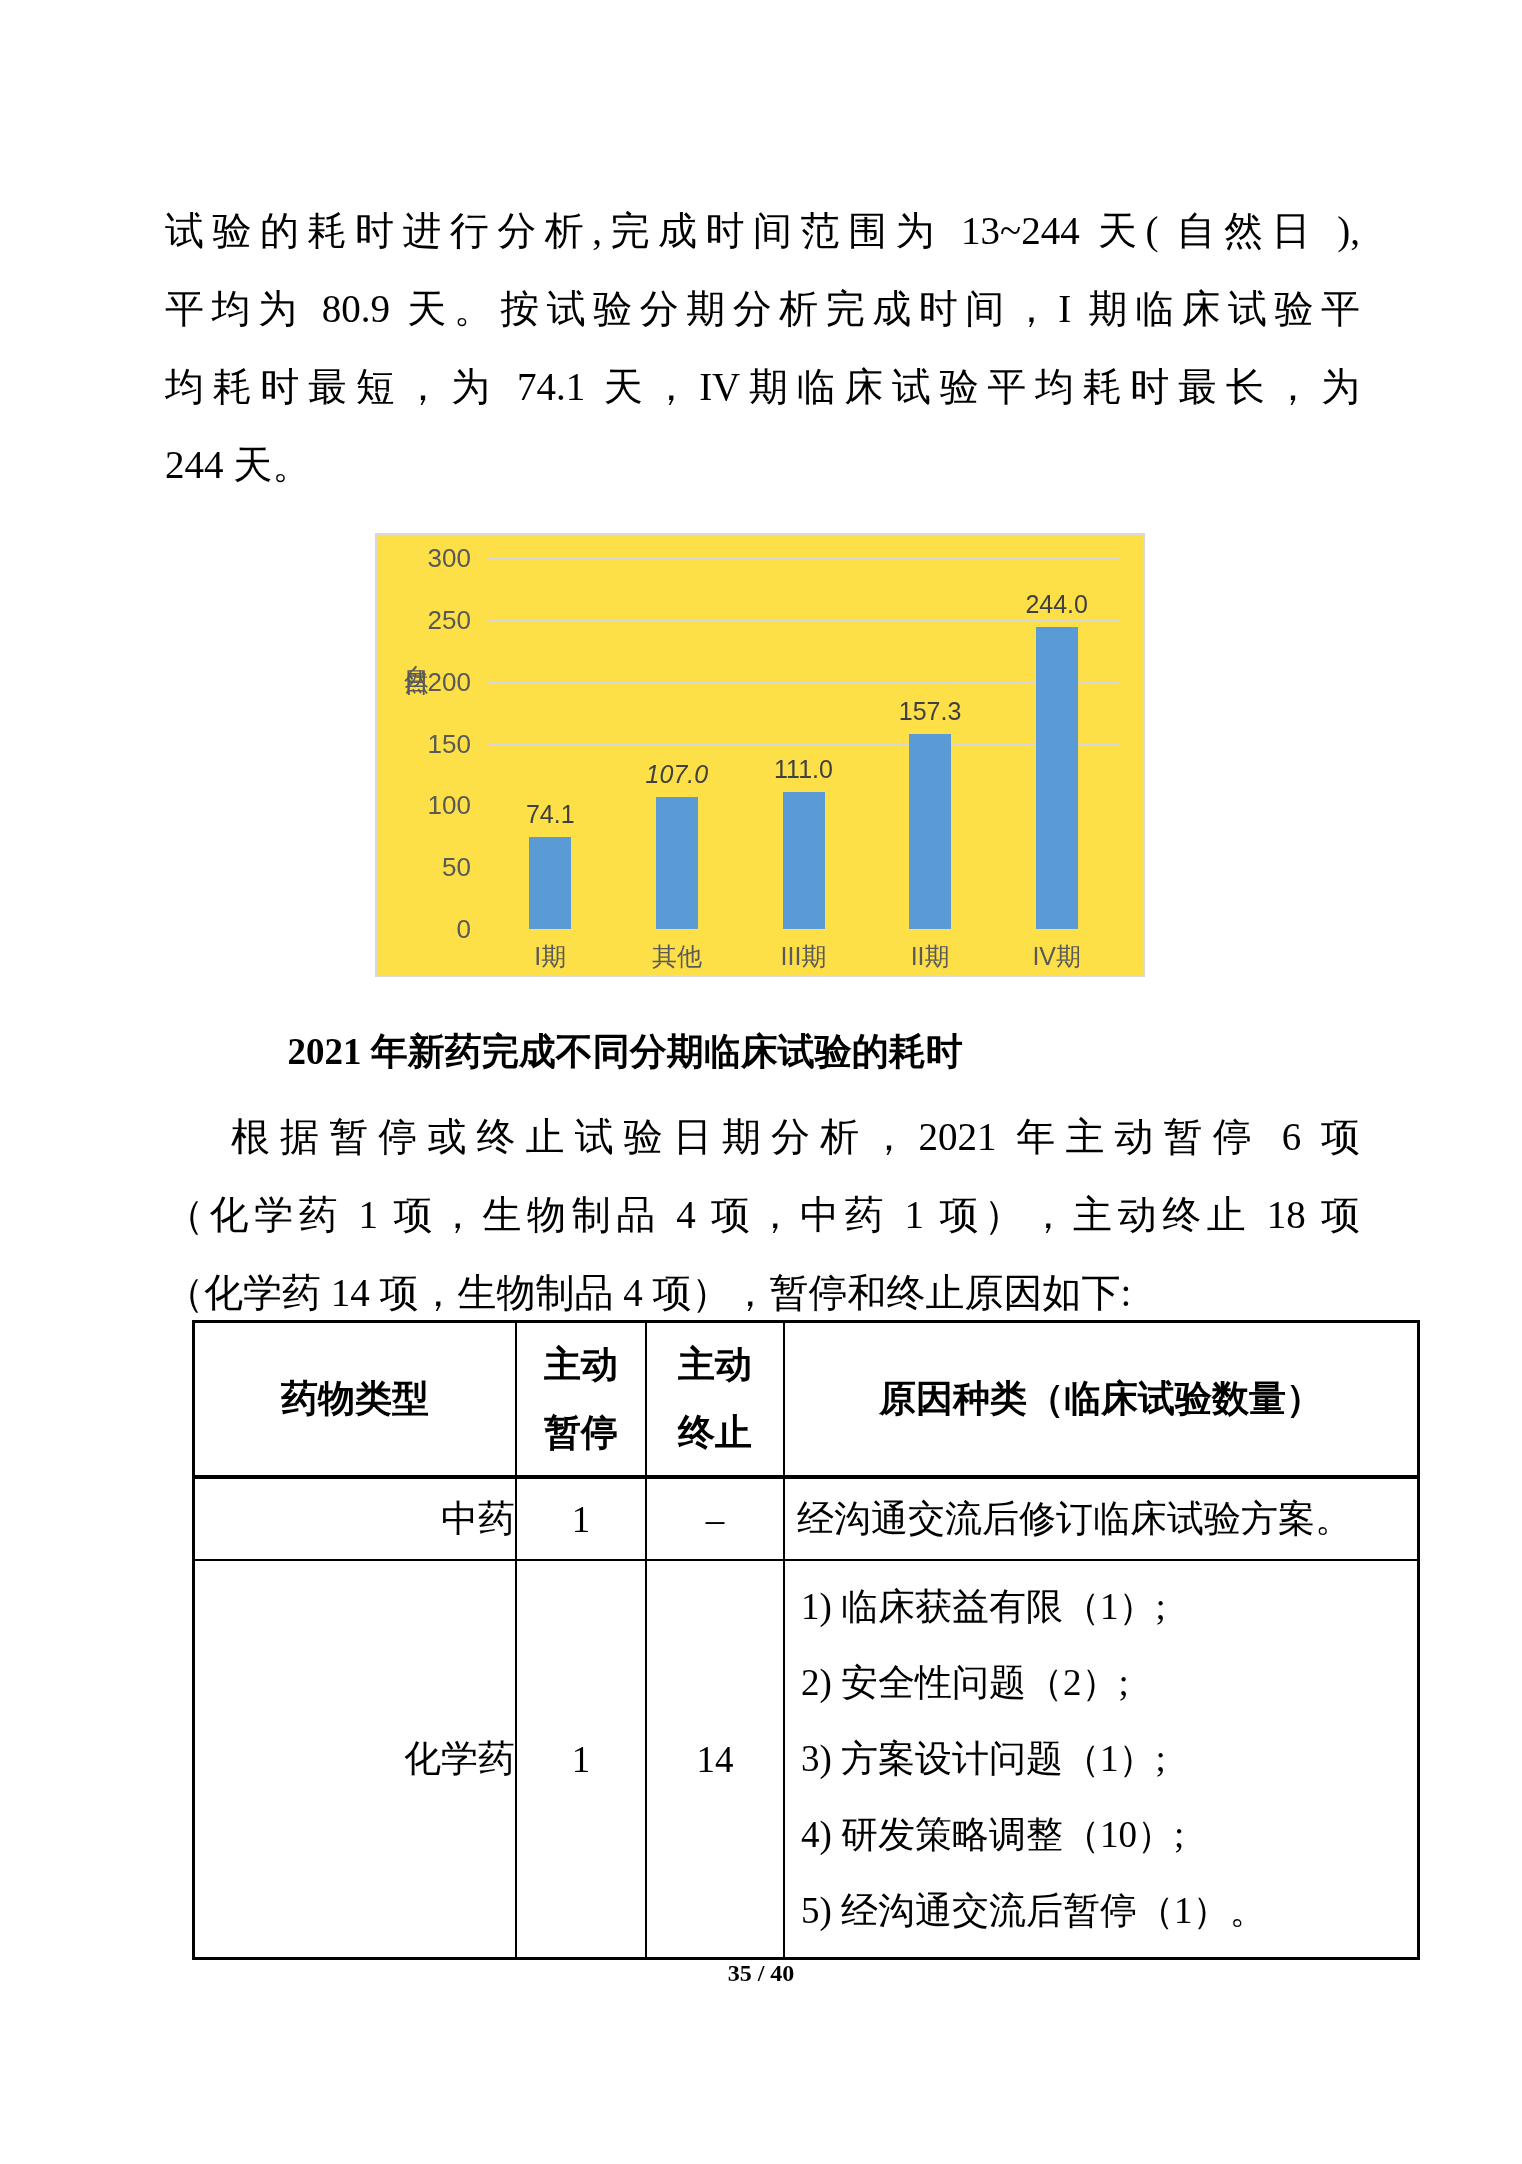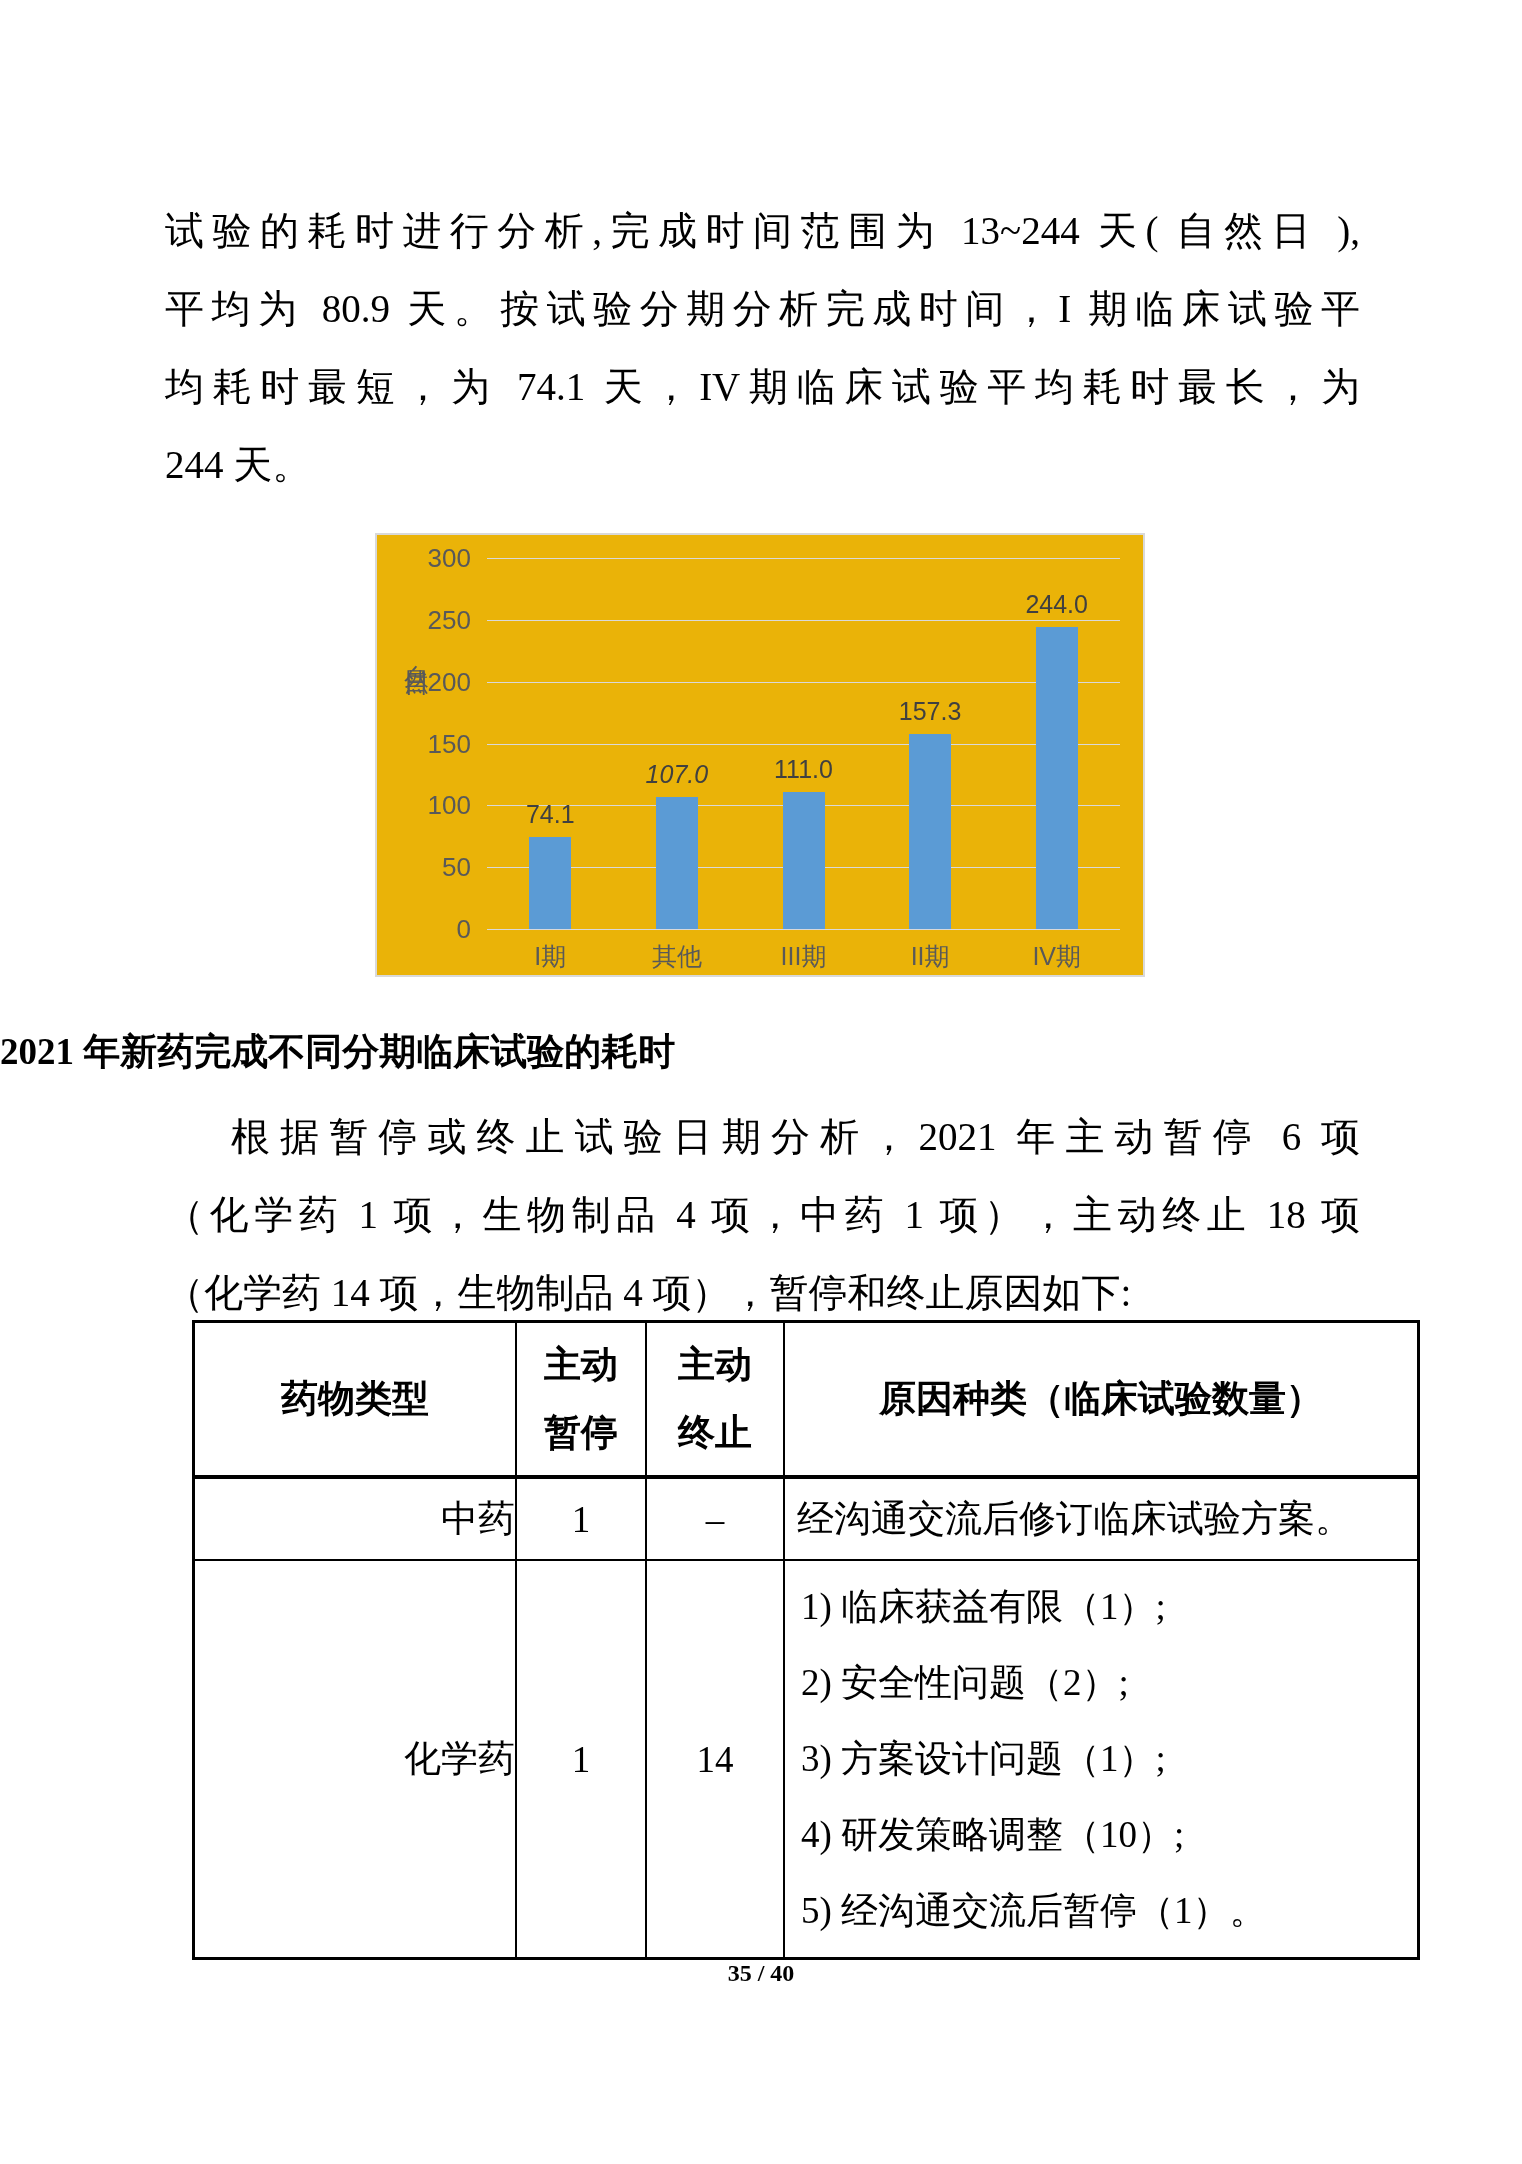--- a/index.html
+++ b/index.html
@@ -10,38 +10,38 @@
   .para{position:absolute;left:165px;width:1195px;font-size:39px;line-height:78px;}
   .para .line{text-align:justify;}
   .para .line.just{text-align-last:justify;}
   .para .line.indent{text-indent:66px;}
   #para1{top:192px;}
   #para2{top:1098px;}
 
   
   .chart-box{
     position:absolute;left:375px;top:533px;width:766px;height:440px;
-    border:2px solid #d9d9d9;background:#eab308;
+    border:2px solid #d9d9d9;background:#fde047;
   }
   .gridline{position:absolute;height:1px;background:#d9d9d9;}
   .ytick{position:absolute;color:#595959;font-size:26px;line-height:26px;text-align:right;width:70px;
     font-family:"Liberation Sans","DejaVu Sans",sans-serif;}
   .bar{position:absolute;background:#5b9bd5;}
   .bar-label{position:absolute;color:#404040;font-size:25px;line-height:26px;text-align:center;width:110px;
     font-family:"Liberation Sans","DejaVu Sans",sans-serif;}
   .cat-label{position:absolute;color:#595959;font-size:25px;line-height:26px;text-align:center;width:120px;
     font-family:"Liberation Sans","DejaVu Sans",sans-serif;}
   .y-title{
     position:absolute;left:24px;top:110px;color:#595959;font-size:25px;
     writing-mode:vertical-rl;letter-spacing:4px;
     font-family:"Liberation Sans","DejaVu Sans",sans-serif;
   }
 
   .chart-caption{
-    position:absolute;top:1028px;left:0;width:1250px;
+    position:absolute;top:1028px;left:0;width:1250px;text-align:center;
     font-size:37px;font-weight:bold;line-height:48px;
   }
 
   
   .data-table{
     position:absolute;left:152px;top:1320px;width:1216px;
     border-collapse:collapse;table-layout:fixed;
     font-size:37px;
   }
   .data-table td,.data-table th{

